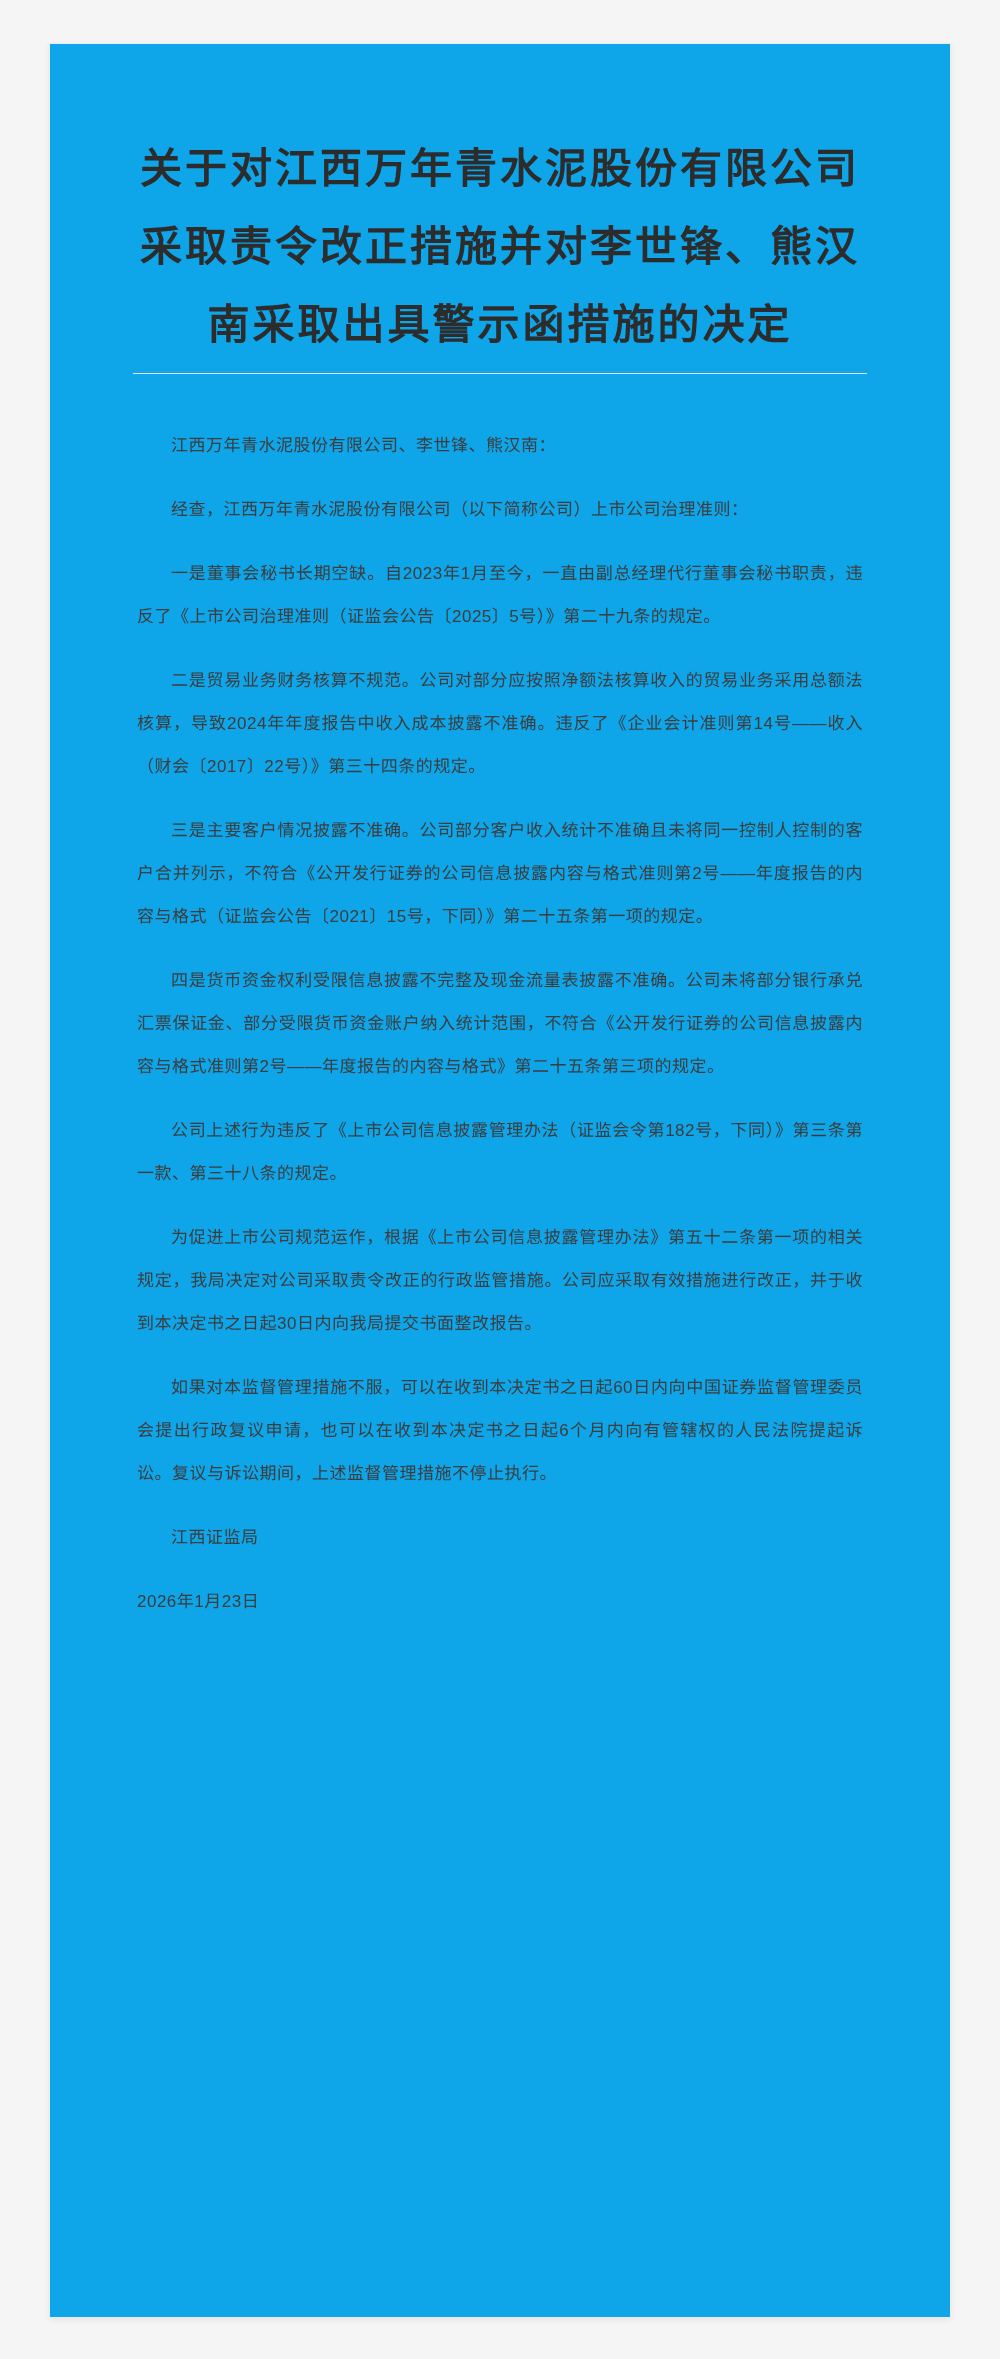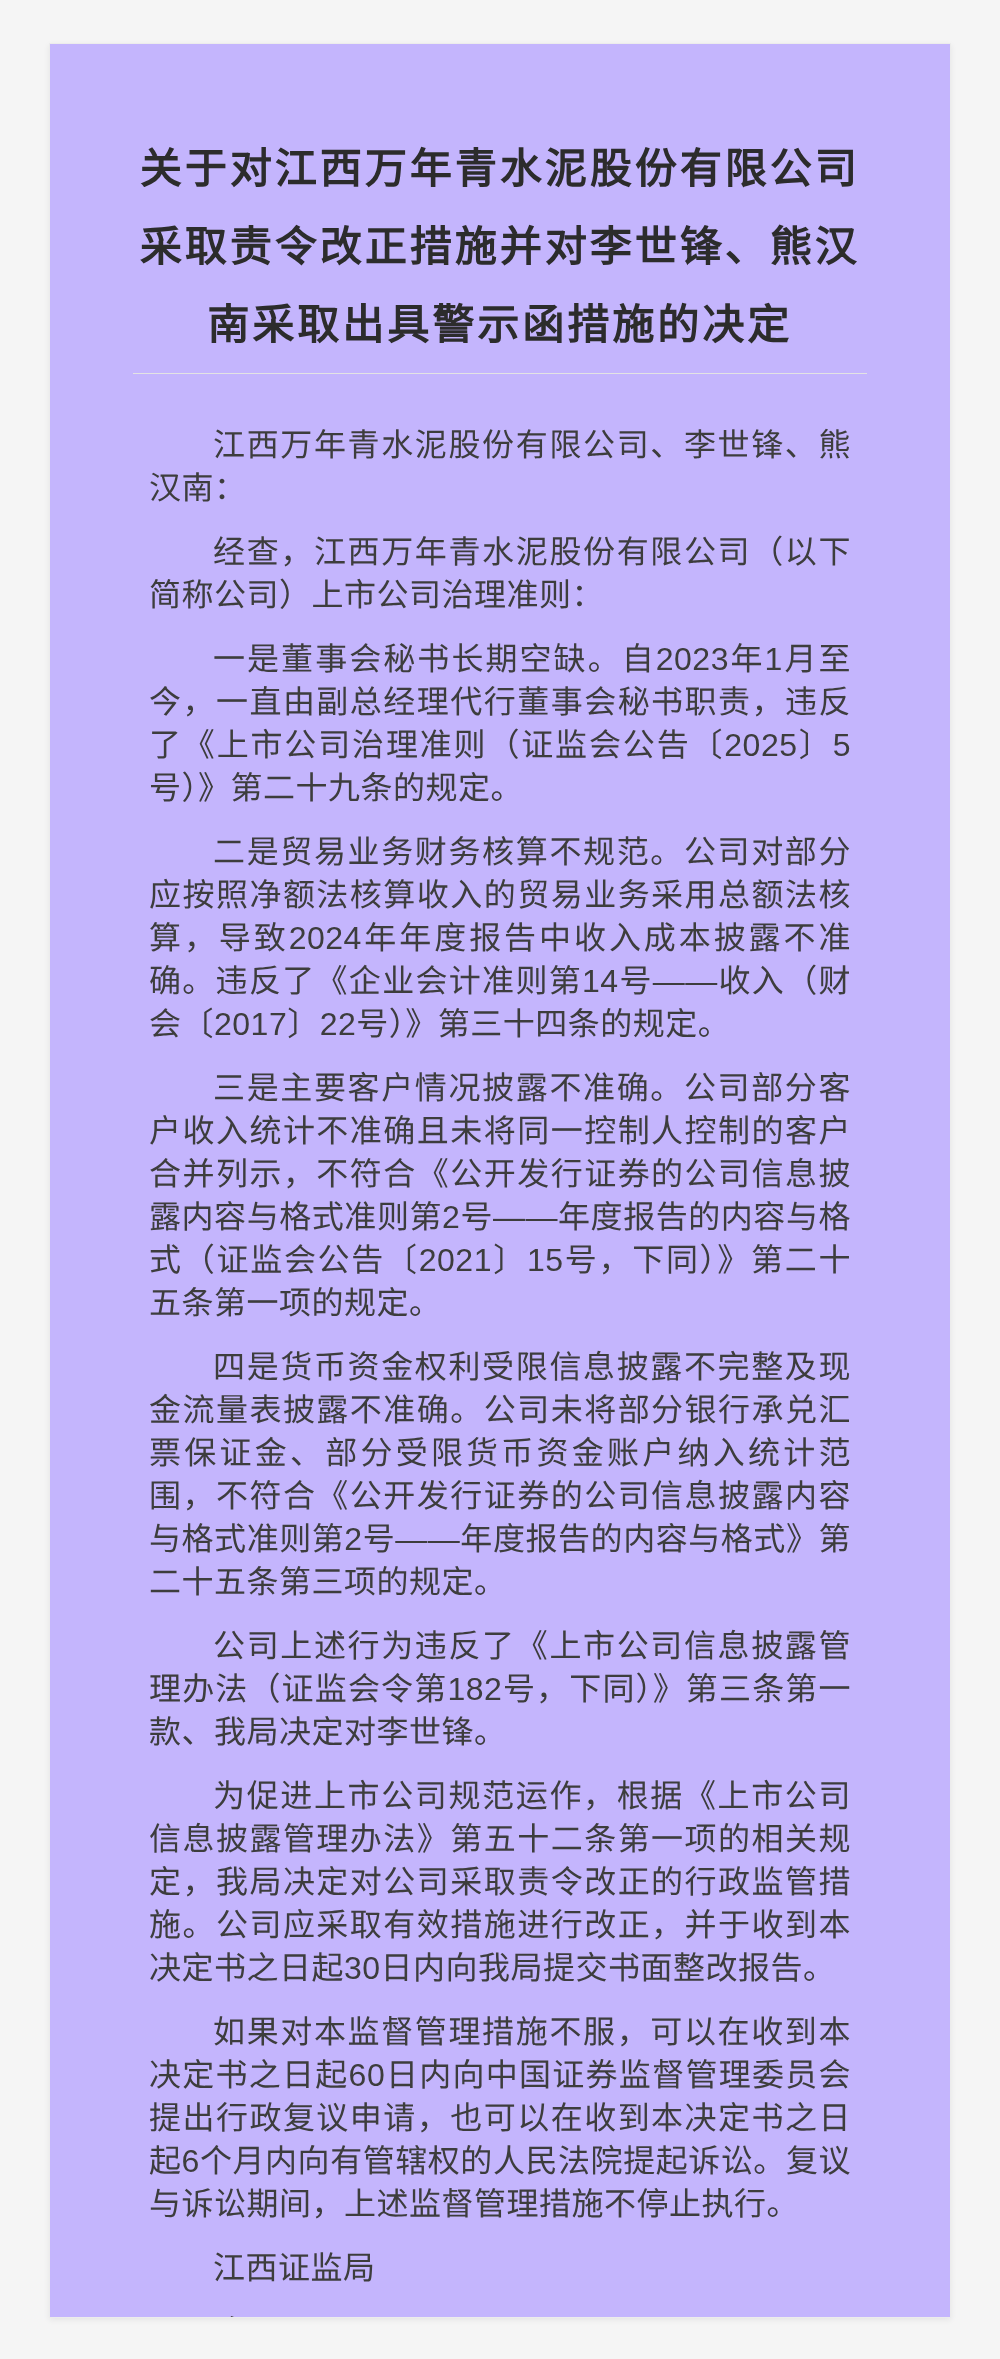--- a/index.html
+++ b/index.html
@@ -14,21 +14,21 @@
     margin: 0 auto;
     position: relative;
   }
   .doc-card {
     position: absolute;
     left: 49px;
     top: 43px;
     width: 902px;
     height: 2275px;
     box-sizing: border-box;
-    background: #c4b5fd;
+    background: #0ea5e9;
     border: 1px solid #ececec;
     box-shadow: 0 2px 6px rgba(0,0,0,0.07);
     padding: 86px 83px 0 83px;
     overflow: hidden;
   }
   .doc-title {
     margin: 0;
     font-size: 42px;
     line-height: 78px;
     font-weight: 700;
@@ -36,24 +36,24 @@
     color: #2c2c2c;
     text-align: center;
   }
   .title-divider {
     border: none;
     border-top: 1px solid #e3e3e3;
     margin: 9px 0 0 0;
     height: 0;
   }
   .doc-body p {
-    font-size: 32px;
+    font-size: 17px;
     line-height: 43px;
     color: #3d3d3d;
-    margin: 21px 16px;
+    margin: 21px 4px;
     text-indent: 2em;
     text-align: justify;
     letter-spacing: 0.5px;
   }
   .doc-body p.first-para {
     margin-top: 50px;
   }
   .doc-body p.doc-date {
     text-align: left;
     text-indent: 0;
@@ -66,20 +66,20 @@
   <div class="doc-card">
     <h1 class="doc-title">关于对江西万年青水泥股份有限公司采取责令改正措施并对李世锋、熊汉南采取出具警示函措施的决定</h1>
     <hr class="title-divider">
     <div class="doc-body">
       <p class="first-para">江西万年青水泥股份有限公司、李世锋、熊汉南：</p>
       <p>经查，江西万年青水泥股份有限公司（以下简称公司）上市公司治理准则：</p>
       <p>一是董事会秘书长期空缺。自2023年1月至今，一直由副总经理代行董事会秘书职责，违反了《上市公司治理准则（证监会公告〔2025〕5号）》第二十九条的规定。</p>
       <p>二是贸易业务财务核算不规范。公司对部分应按照净额法核算收入的贸易业务采用总额法核算，导致2024年年度报告中收入成本披露不准确。违反了《企业会计准则第14号——收入（财会〔2017〕22号）》第三十四条的规定。</p>
       <p>三是主要客户情况披露不准确。公司部分客户收入统计不准确且未将同一控制人控制的客户合并列示，不符合《公开发行证券的公司信息披露内容与格式准则第2号——年度报告的内容与格式（证监会公告〔2021〕15号，下同）》第二十五条第一项的规定。</p>
       <p>四是货币资金权利受限信息披露不完整及现金流量表披露不准确。公司未将部分银行承兑汇票保证金、部分受限货币资金账户纳入统计范围，不符合《公开发行证券的公司信息披露内容与格式准则第2号——年度报告的内容与格式》第二十五条第三项的规定。</p>
-      <p>公司上述行为违反了《上市公司信息披露管理办法（证监会令第182号，下同）》第三条第一款、我局决定对李世锋。</p>
+      <p>公司上述行为违反了《上市公司信息披露管理办法（证监会令第182号，下同）》第三条第一款、第三十八条的规定。</p>
       <p>为促进上市公司规范运作，根据《上市公司信息披露管理办法》第五十二条第一项的相关规定，我局决定对公司采取责令改正的行政监管措施。公司应采取有效措施进行改正，并于收到本决定书之日起30日内向我局提交书面整改报告。</p>
       <p>如果对本监督管理措施不服，可以在收到本决定书之日起60日内向中国证券监督管理委员会提出行政复议申请，也可以在收到本决定书之日起6个月内向有管辖权的人民法院提起诉讼。复议与诉讼期间，上述监督管理措施不停止执行。</p>
       <p>江西证监局</p>
       <p class="doc-date">2026年1月23日</p>
     </div>
   </div>
 </div>
 
 </body></html>

